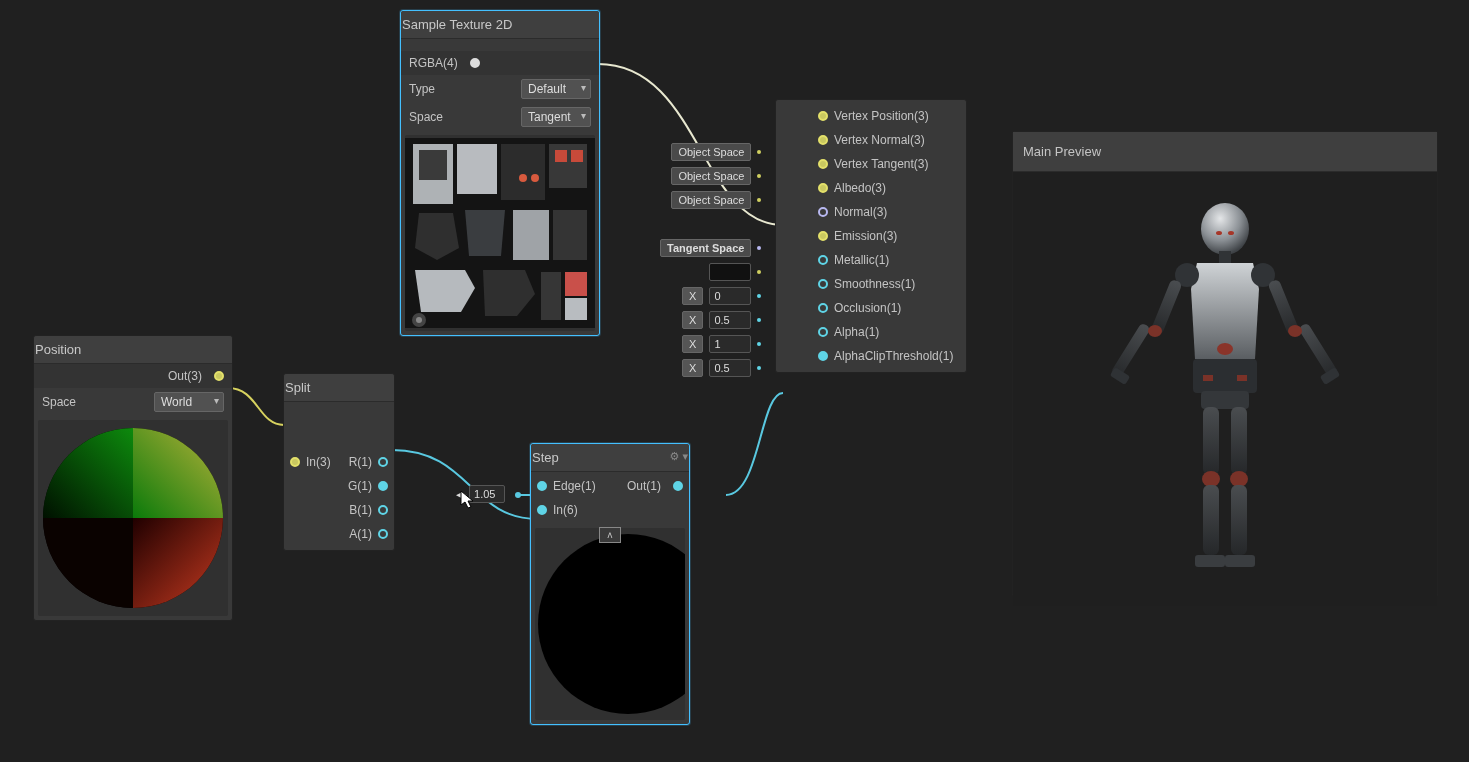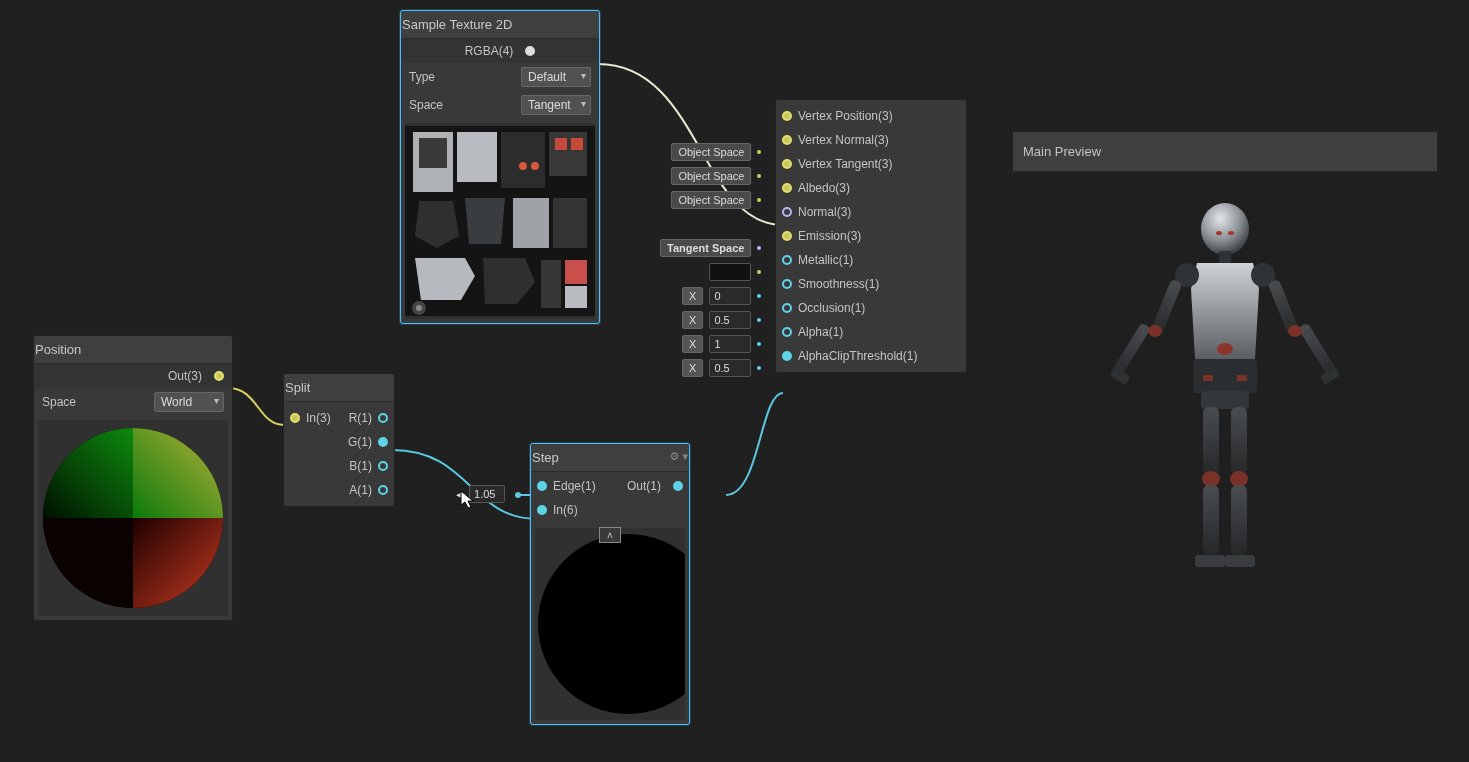--- a/index.html
+++ b/index.html
@@ -115,21 +115,21 @@
 
   <path d="M 598 64 C 700 64, 700 225, 783 225" stroke="#e8e8d0" stroke-width="2" fill="none"></path>
 
   <path d="M 726 495 C 760 495, 760 393, 783 393" stroke="#59c8e0" stroke-width="2" fill="none"></path>
 
   <circle cx="518" cy="495" r="3" fill="#59c8e0"></circle>
 </svg>
 
 <div class="node sel" style="left:400px; top:10px; width:200px;">
   <div class="node-title">Sample Texture 2D</div>
-  <div class="row out dark" style="justify-content:center;">
+  <div class="row out dark" style="justify-content:flex-start;margin-top:12px;">
     <span>RGBA(4)</span>
     <span class="port white" style="margin-left:6px;"></span>
   </div>
   <div class="row">
     <span class="label">Type</span>
     <span class="dropdown">Default</span>
   </div>
   <div class="row">
     <span class="label">Space</span>
     <span class="dropdown">Tangent</span>
@@ -195,21 +195,21 @@
       <path d="M 94 94 L 94 4 A 90 90 0 0 1 184 94 Z" fill="url(#tr)"></path>
       <path d="M 94 94 L 184 94 A 90 90 0 0 1 94 184 Z" fill="url(#br)"></path>
       <path d="M 94 94 L 4 94 A 90 90 0 0 0 94 184 Z" fill="#0a0200"></path>
     </svg>
   </div>
 </div>
 
 <div class="node" style="left:283px; top:373px; width:112px;">
   <div class="node-title">Split</div>
   <div style="padding:4px 6px;">
-    <div style="display:flex; gap:0;">
+    <div style="display:flex; gap:0;margin-top:44px;">
       <div style="display:flex;flex-direction:column;justify-content:flex-start;">
         <div class="inport-row">
           <span class="port yellow"></span>
           <span>In(3)</span>
         </div>
       </div>
       <div style="flex:1;display:flex;flex-direction:column;align-items:flex-end;">
         <div class="inport-row">
             <span>R(1)</span>
             <span class="port cyan"></span>
@@ -263,21 +263,21 @@
     <div class="collapse-tab" style="top:-1px;">˄</div>
     <div class="preview-box" style="height:192px;margin-top:4px;">
       <svg width="186" height="186">
           <circle cx="93" cy="93" r="90" fill="#000"></circle>
         </svg>
     </div>
   </div>
 </div>
 
 <div class="node" style="left:775px; top:99px; width:192px;">
-  <div style="padding:4px 0 4px 6px;">
+  <div style="padding:4px 0 4px 6px;margin-left:36px;">
     <div class="inport-row">
         <span class="port yellow"></span>
         <span>Vertex Position(3)</span>
       </div>
     <div class="inport-row">
         <span class="port yellow"></span>
         <span>Vertex Normal(3)</span>
       </div>
     <div class="inport-row">
         <span class="port yellow"></span>

